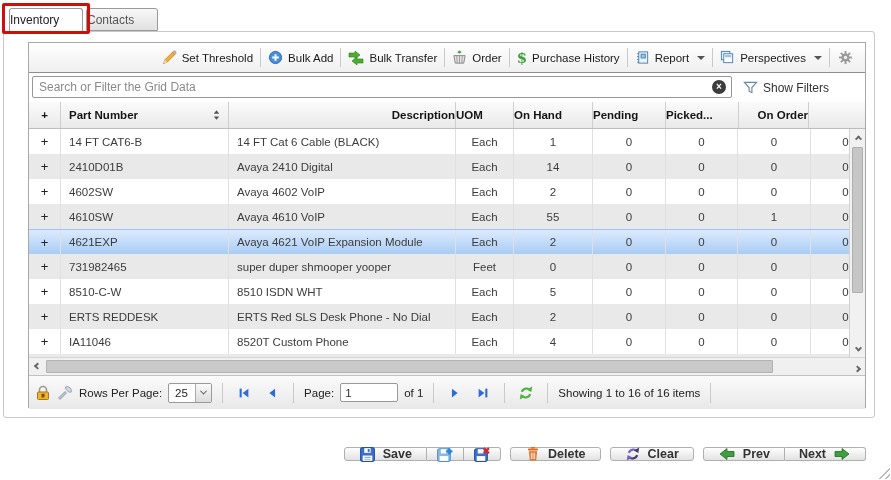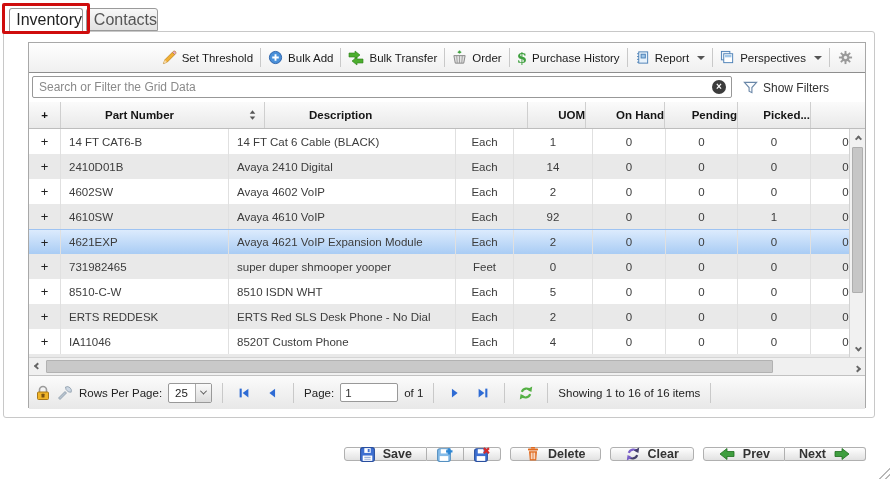--- a/index.html
+++ b/index.html
@@ -2,22 +2,22 @@
 <html><head>
 <meta charset="utf-8">
 <style>
   * { margin:0; padding:0; box-sizing:border-box; }
   html,body { width:891px; height:480px; background:#fff; overflow:hidden; }
   body { font-family:"Liberation Sans","DejaVu Sans",sans-serif; font-size:11.5px; color:#333; position:relative; }
 
   
   .annotation-box { position:absolute; left:2px; top:3px; width:88px; height:31px;
     border:3px solid #cf0d0d; border-radius:2px; z-index:30; pointer-events:none; }
-  .tab { position:absolute; top:8px; height:24px; display:flex; align-items:center; justify-content:flex-end;
-    font-size:16px; border:1px solid #9a9a9a; border-radius:3px 3px 0 0; }
+  .tab { position:absolute; top:8px; height:24px; display:flex; align-items:center; justify-content:flex-start;
+    font-size:12px; border:1px solid #9a9a9a; border-radius:3px 3px 0 0; }
   .tab-inventory { left:9px; width:74px; background:#fff; border-bottom:1px solid #fff; z-index:20; color:#222; }
   .tab-contacts { left:86px; width:72px; height:23px; background:linear-gradient(#f8f8f8,#e1e1e1); color:#555; }
 
   .outer-panel { position:absolute; left:3px; top:31px; width:872px; height:387px;
     border:1px solid #c8c8c8; border-radius:3px; background:#fff; }
 
   
   .grid-panel { position:absolute; left:28px; top:42px; width:838px; height:366px;
     border:1px solid #a8a8a8; background:#fff; }
 
@@ -43,22 +43,22 @@
     align-items:center; justify-content:center; line-height:1; cursor:default; }
   .show-filters { position:absolute; left:714px; top:0; height:29px; display:flex; align-items:center;
     gap:5px; font-size:12px; color:#333; }
 
   
   .grid-header { position:absolute; left:0; top:59px; width:836px; height:27px;
     background:linear-gradient(#fbfbfb,#e9e9e9); border-bottom:1px solid #bdbdbd; }
   .header-cells { width:820px; height:26px; display:flex; overflow:hidden; }
   .hcell { display:flex; align-items:center; font-weight:bold; font-size:11.5px; color:#151515;
     border-right:1px solid #cfcfcf; flex:none; white-space:nowrap; overflow:hidden; }
-  .text-col { padding-left:8px; justify-content:flex-start;margin-left:36px; }
-  .num-col  { justify-content:flex-end; }
+  .text-col { padding-left:8px; justify-content:flex-end; }
+  .num-col  { justify-content:flex-start; }
   .col-expand  { width:32px; justify-content:center; }
   .col-part    { width:168px; }
   .col-desc    { width:227px; }
   .col-uom     { width:58px; }
   .col-onhand  { width:79px; }
   .col-pending { width:73px; }
   .col-staged  { width:72px; }
   .col-picked  { width:73px; }
   .col-onorder { width:70px; }
   .sort-icon { margin-left:auto; margin-right:6px; display:flex; }
@@ -308,21 +308,21 @@
         <div class="cell col-pending">0</div>
         <div class="cell col-staged">0</div>
         <div class="cell col-picked">0</div>
         <div class="cell col-onorder">0</div>
       </div>
       <div class="grid-row shade">
         <div class="cell col-expand">+</div>
         <div class="cell col-part">4610SW</div>
         <div class="cell col-desc">Avaya 4610 VoIP</div>
         <div class="cell col-uom">Each</div>
-        <div class="cell col-onhand">92</div>
+        <div class="cell col-onhand">55</div>
         <div class="cell col-pending">0</div>
         <div class="cell col-staged">0</div>
         <div class="cell col-picked">1</div>
         <div class="cell col-onorder">0</div>
       </div>
       <div class="grid-row selected">
         <div class="cell col-expand">+</div>
         <div class="cell col-part">4621EXP</div>
         <div class="cell col-desc">Avaya 4621 VoIP Expansion Module</div>
         <div class="cell col-uom">Each</div>

